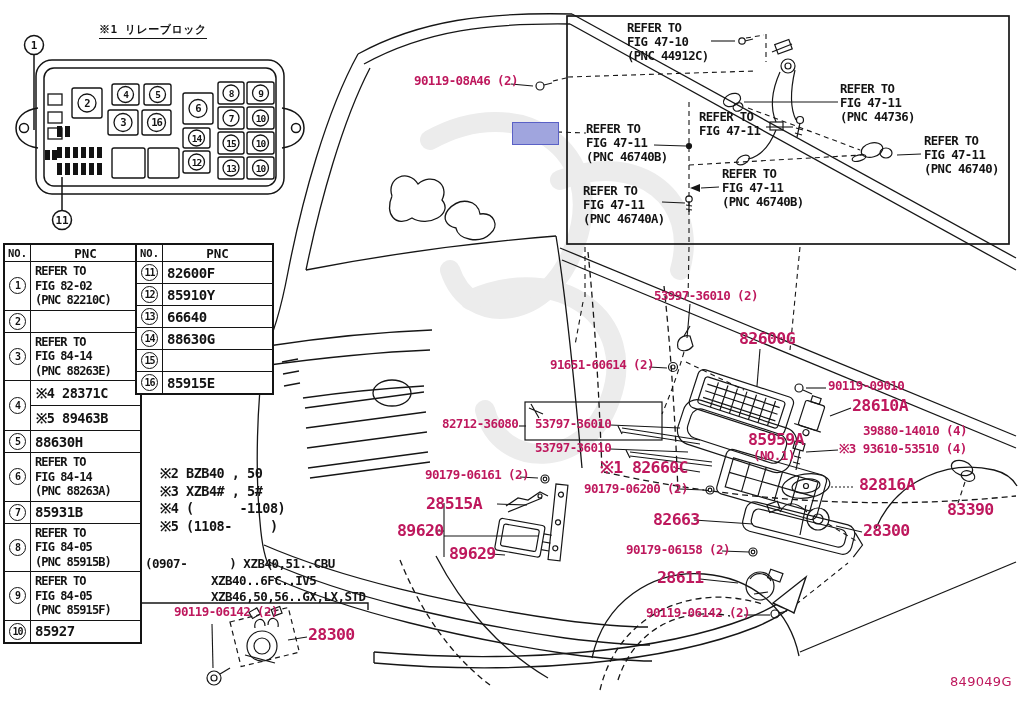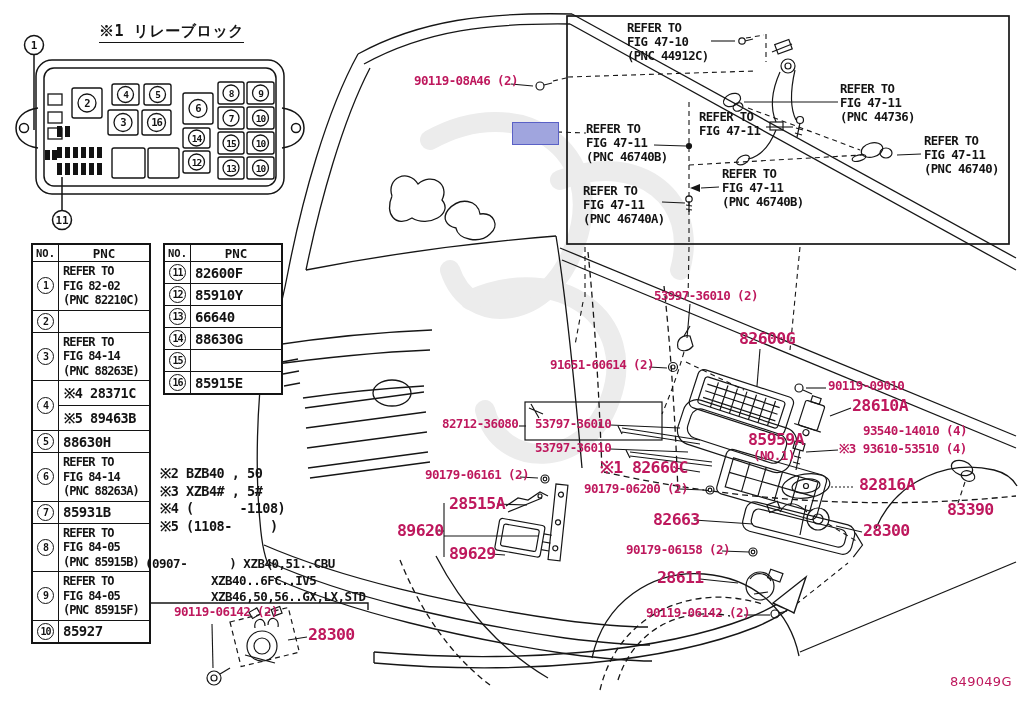--- a/index.html
+++ b/index.html
@@ -6,23 +6,23 @@
   #stage{position:relative;width:1024px;height:707px;background:#fff;overflow:hidden;
          font-family:"DejaVu Sans Mono",monospace;}
   svg{position:absolute;left:0;top:0;}
   svg text{font-family:"DejaVu Sans Mono",monospace;font-weight:bold;fill:#131313;}
   .callout{position:absolute;font-weight:bold;color:#be185d;white-space:pre;line-height:1;}
   .sm{font-size:12.5px;letter-spacing:-0.6px;}
   .lg{font-size:16.5px;letter-spacing:-0.6px;}
   .code{font-family:"DejaVu Sans",sans-serif;font-weight:500;font-size:13px;letter-spacing:.3px;}
   .refer{position:absolute;font-weight:bold;font-size:12.3px;line-height:13.8px;color:#131313;
          letter-spacing:-.6px;white-space:pre;}
-  #relay-title{position:absolute;left:99px;top:22px;font-size:15px;font-weight:bold;color:#131313;
+  #relay-title{position:absolute;left:99px;top:22px;font-size:11px;font-weight:bold;color:#131313;
          border-bottom:1.6px solid #141414;padding-bottom:1px;letter-spacing:.5px;white-space:pre;}
-  .tbl{position:absolute;width:120px;border:2px solid #141414;background:#fff;color:#131313;box-sizing:border-box;margin-left:28px;}
+  .tbl{position:absolute;width:139px;border:2px solid #141414;background:#fff;color:#131313;box-sizing:border-box;}
   .hrow{display:flex;font-weight:bold;}
   .hno{width:25px;border-right:1.5px solid #141414;font-size:10.5px;display:flex;align-items:center;justify-content:center;padding:2px 0;}
   .hpnc{flex:1;font-size:12.5px;display:flex;align-items:center;justify-content:center;}
   .trow{display:flex;border-top:1.5px solid #141414;}
   .ncell{width:25px;border-right:1.5px solid #141414;display:flex;align-items:center;justify-content:center;padding:2px 0;}
   .circ{width:17px;height:17px;border:1.5px solid #141414;border-radius:50%;display:flex;align-items:center;
         justify-content:center;font-size:10px;font-weight:bold;letter-spacing:-1px;box-sizing:border-box;}
   .pcell{flex:1;display:flex;flex-direction:column;justify-content:center;padding:2px 1px 2px 4px;}
   .num{font-size:14px;font-weight:bold;letter-spacing:-.5px;white-space:pre;}
   .ref{font-size:12px;font-weight:bold;letter-spacing:-.9px;line-height:14.5px;white-space:pre;}
@@ -527,38 +527,38 @@
       <div class="noteline" style="left: 211px; top: 573px; font-size: 12.5px;">XZB40..6FC..IV5</div>
       <div class="noteline" style="left: 211px; top: 589px; font-size: 12.5px;">XZB46,50,56..GX,LX,STD</div>
     </div>
 <div id="callouts">
       <span class="callout sm" style="left: 414px; top: 75px;">90119-08A46 (2)</span>
       <span class="callout sm" style="left: 654px; top: 290px;">53997-36010 (2)</span>
       <span class="callout lg" style="left: 739px; top: 331px;">82600G</span>
       <span class="callout sm" style="left: 550px; top: 359px;">91651-60614 (2)</span>
       <span class="callout sm" style="left: 828px; top: 380px;">90119-09010</span>
       <span class="callout lg" style="left: 852px; top: 398px;">28610A</span>
-      <span class="callout sm" style="left: 863px; top: 425px;">93540-14010 (4)</span>
+      <span class="callout sm" style="left: 863px; top: 425px;">39880-14010 (4)</span>
       <span class="callout sm" style="left: 839px; top: 443px;">※3 93610-53510 (4)</span>
       <span class="callout lg" style="left: 748px; top: 432px;">85959A</span>
       <span class="callout sm" style="left: 753px; top: 450px;">(NO.1)</span>
       <span class="callout lg" style="left: 600px; top: 460px;">※1 82660C</span>
       <span class="callout sm" style="left: 584px; top: 483px;">90179-06200 (2)</span>
       <span class="callout lg" style="left: 653px; top: 512px;">82663</span>
       <span class="callout sm" style="left: 626px; top: 544px;">90179-06158 (2)</span>
       <span class="callout lg" style="left: 657px; top: 570px;">28611</span>
       <span class="callout sm" style="left: 646px; top: 607px;">90119-06142 (2)</span>
       <span class="callout lg" style="left: 863px; top: 523px;">28300</span>
       <span class="callout lg" style="left: 815px; top: 477px; margin-left: 44px;">82816A</span>
       <span class="callout lg" style="left: 947px; top: 502px;">83390</span>
       <span class="callout sm" style="left: 442px; top: 418px;">82712-36080</span>
       <span class="callout sm" style="left: 535px; top: 418px;">53797-36010</span>
       <span class="callout sm" style="left: 535px; top: 442px;">53797-36010</span>
       <span class="callout sm" style="left: 425px; top: 469px;">90179-06161 (2)</span>
-      <span class="callout lg" style="left: 449px; top: 496px;">28515A</span>
+      <span class="callout lg" style="left: 426px; top: 496px;">28515A</span>
       <span class="callout lg" style="left: 397px; top: 523px;">89620</span>
       <span class="callout lg" style="left: 449px; top: 546px;">89629</span>
       <span class="callout sm" style="left: 174px; top: 606px;">90119-06142 (2)</span>
       <span class="callout lg" style="left: 308px; top: 627px;">28300</span>
       <span class="callout code" style="left: 950px; top: 675px;">849049G</span>
     </div>
 <div id="refers">
       <div class="refer" style="left: 627px; top: 22px;"><div>REFER TO</div><div>FIG 47-10</div><div>(PNC 44912C)</div></div>
       <div class="refer" style="left: 840px; top: 83px;"><div>REFER TO</div><div>FIG 47-11</div><div>(PNC 44736)</div></div>
       <div class="refer" style="left: 699px; top: 111px;"><div>REFER TO</div><div>FIG 47-11</div></div>

